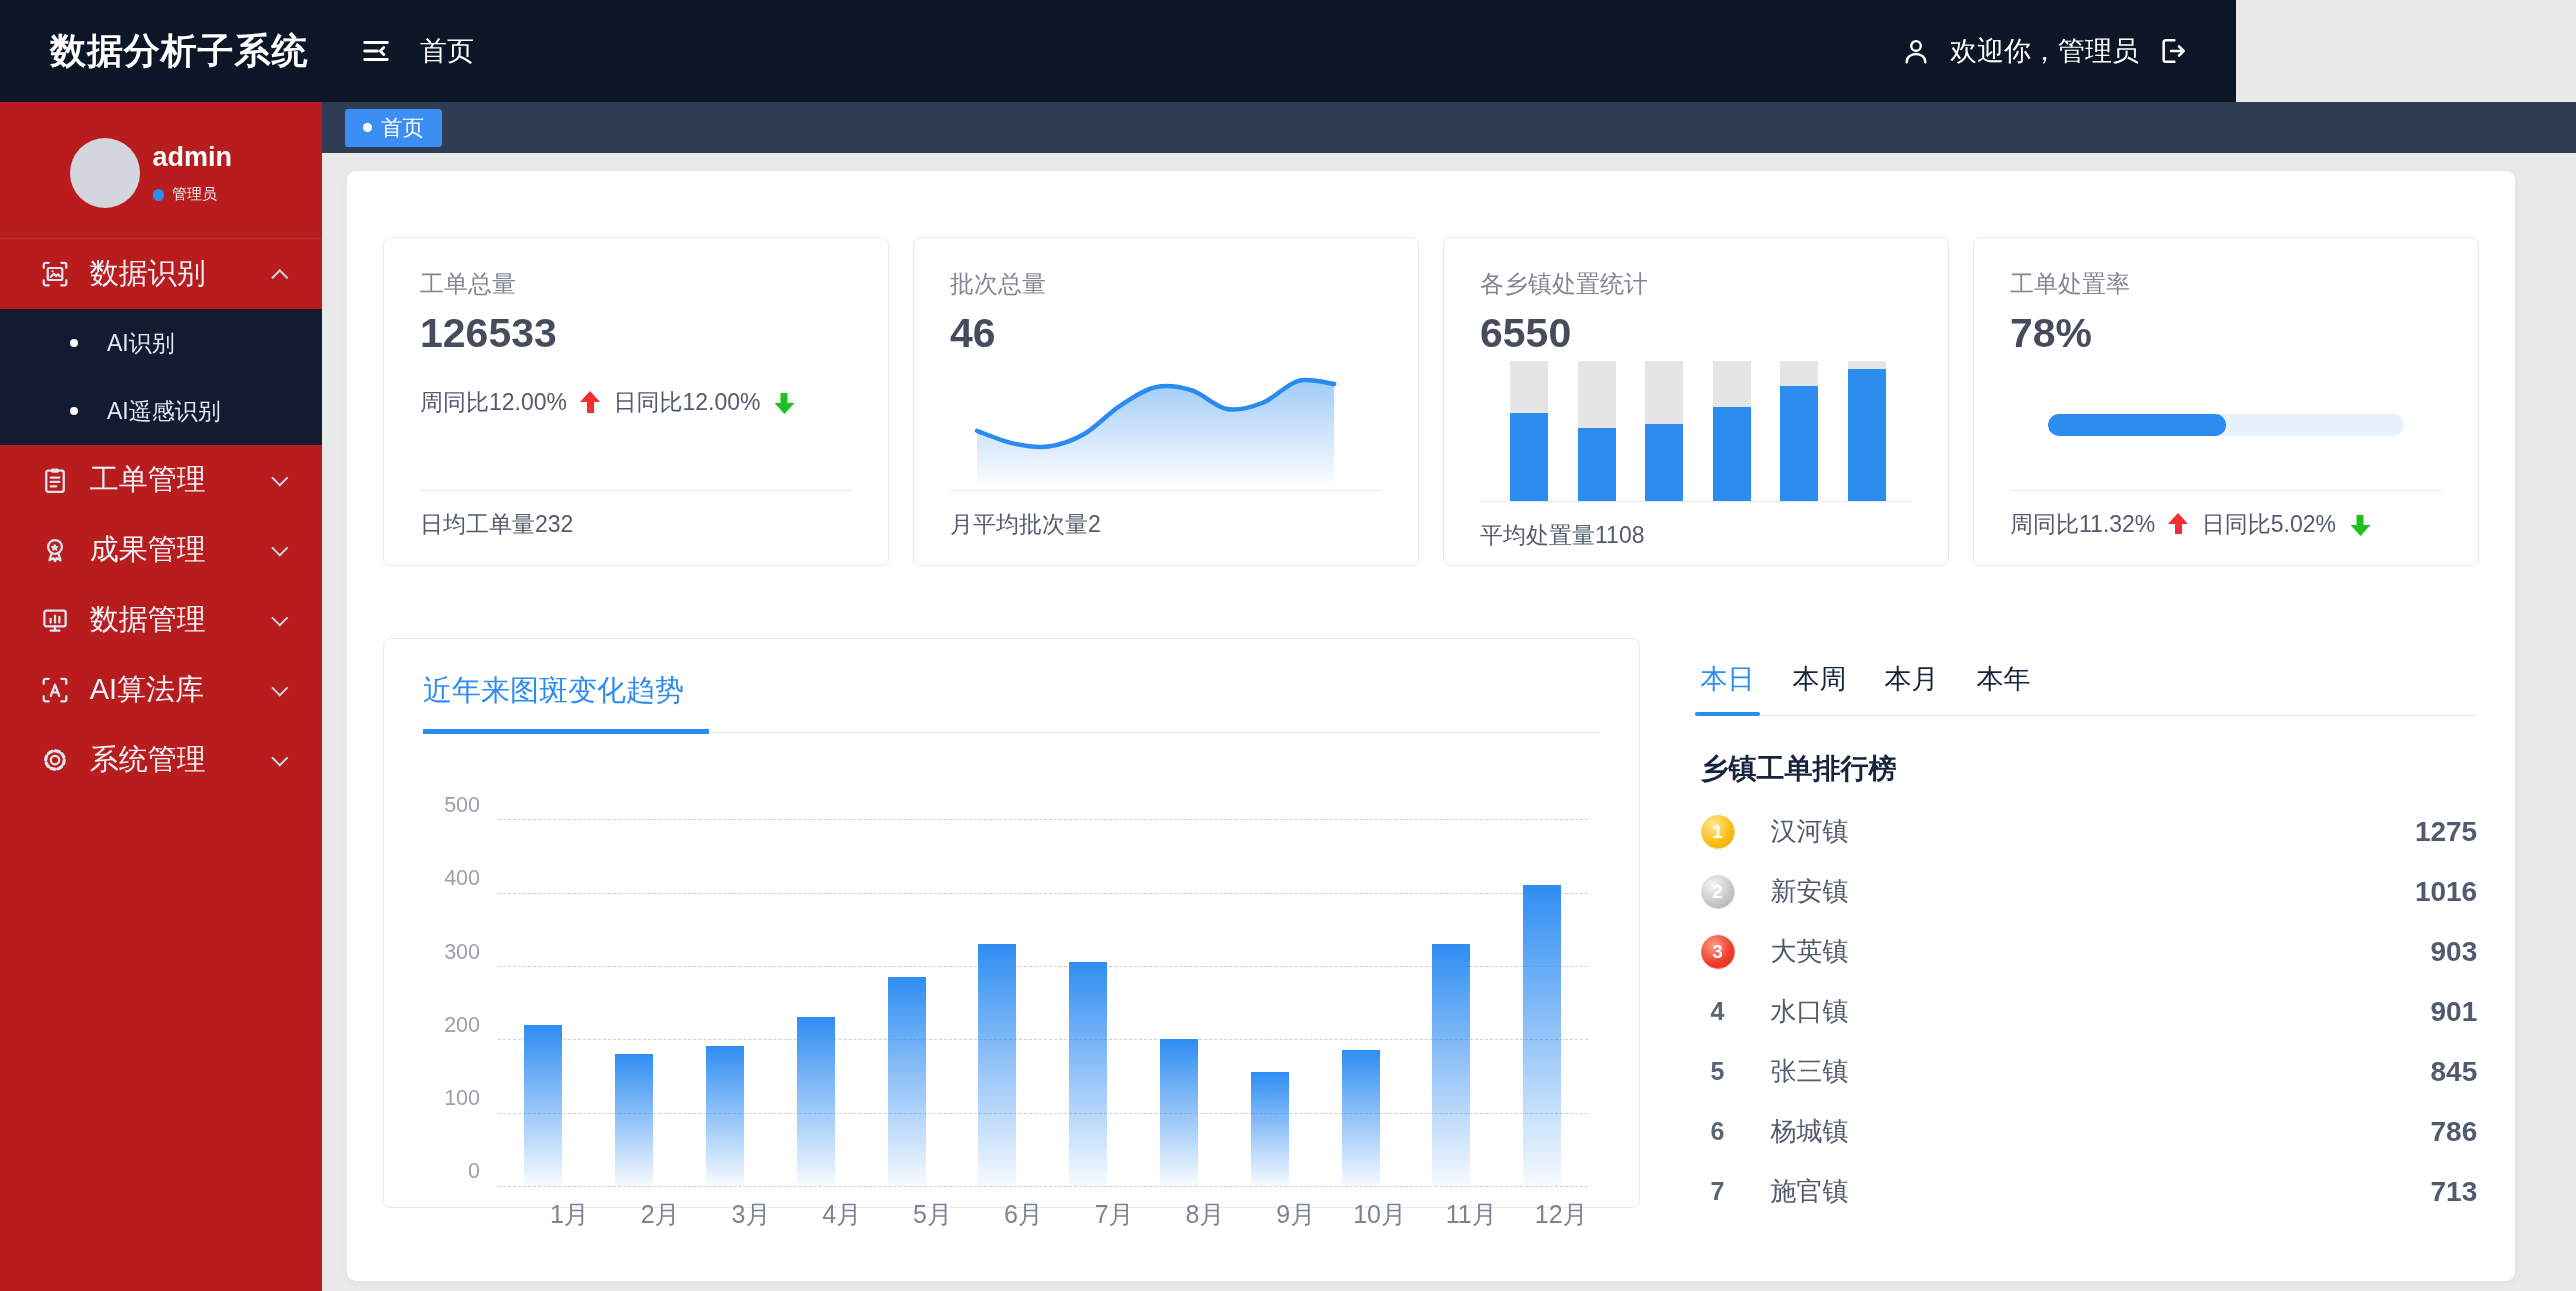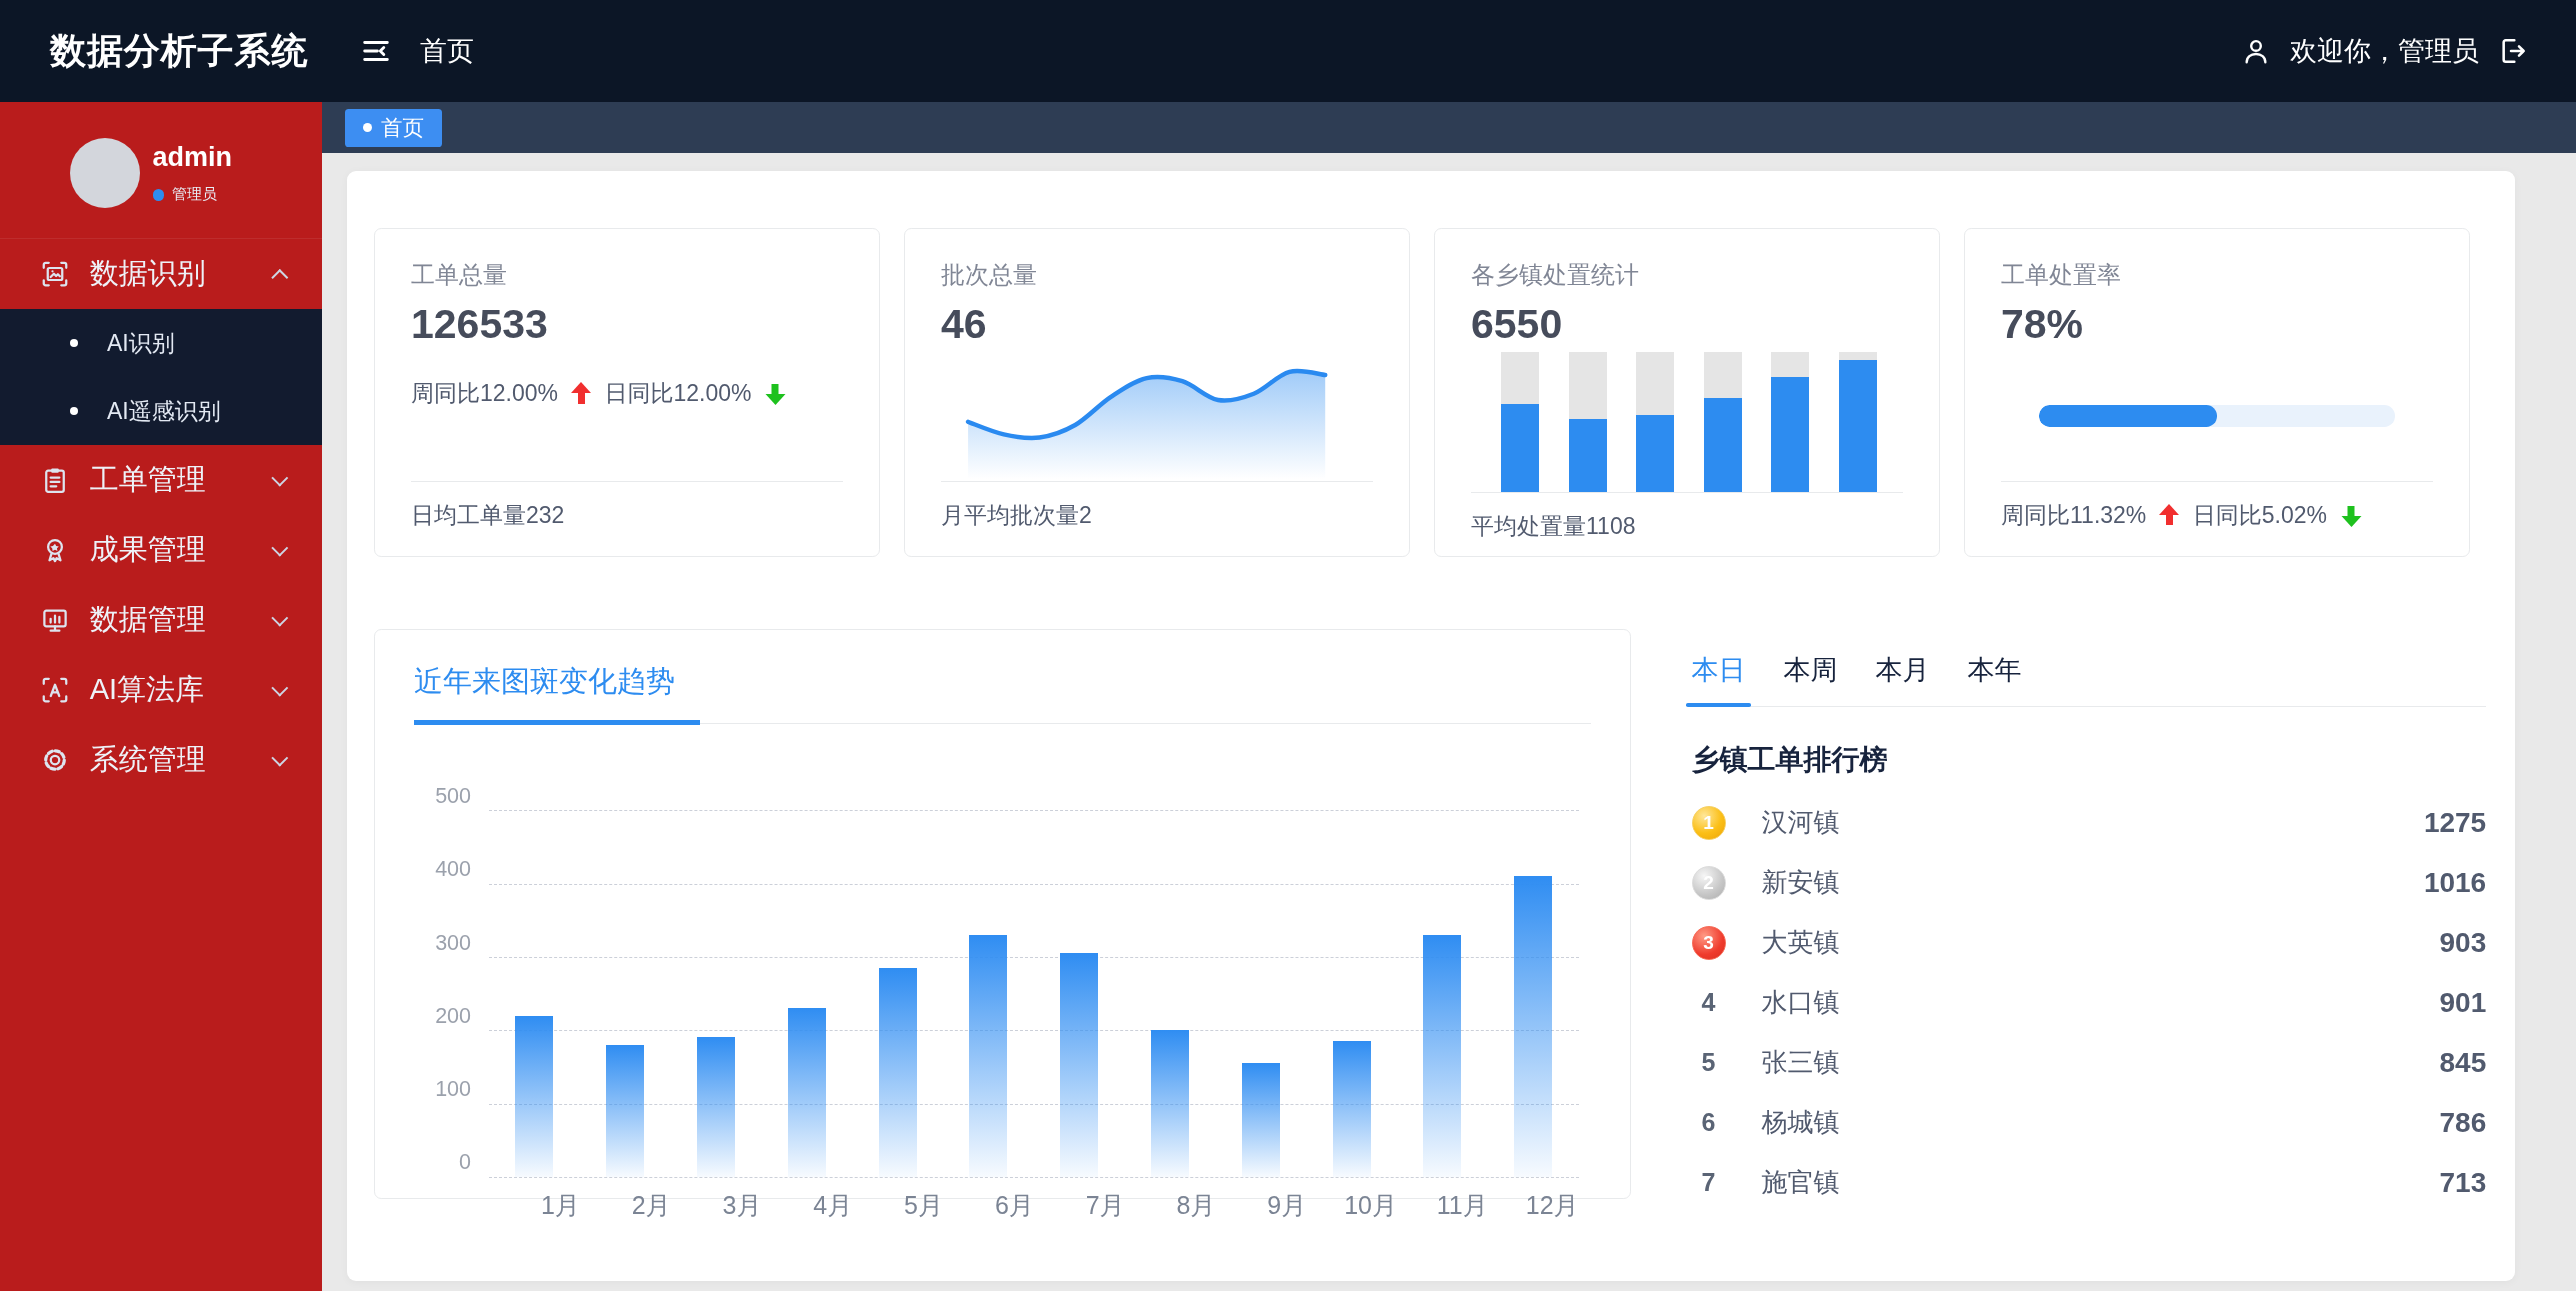--- a/index.html
+++ b/index.html
@@ -1,20 +1,20 @@
 <!DOCTYPE html>
 <html style="font-size:14.3px"><head>
 <meta charset="utf-8">
 <style>
   * { margin:0; padding:0; box-sizing:border-box; }
   html,body { width:2576px; height:1292px; }
   body { font-family:"Liberation Sans","DejaVu Sans",sans-serif; background:#e9e9e9; overflow:hidden; position:relative; }
 
   
-  .header { position:absolute; left:0; top:0; width:2576px; height:102px; background:#0c1626; display:flex; align-items:center; z-index:30; }
+  .header { position:absolute; left:0; top:0; width:2236px; height:102px; background:#0c1626; display:flex; align-items:center; z-index:30; }
   .brand { width:322px; padding-left:50px; color:#fff; font-size:36px; font-weight:bold; letter-spacing:0.9px; }
   .hamburger { margin-left:34px; width:39px; height:39px; display:flex; align-items:center; justify-content:center; cursor:pointer; }
   .nav-home { margin-left:25px; color:#fff; font-size:27px; cursor:pointer; }
   .header-right { margin-left:auto; display:flex; align-items:center; gap:18px; padding-right:47px; color:#fff; font-size:27px; }
   .icon-btn { display:flex; align-items:center; }
 
   
   .sidebar { position:absolute; left:0; top:102px; width:322px; height:1190px; background:#b91c1c; z-index:20; }
   .user-block { padding:36px 0 30px 70px; display:flex; align-items:center; border-bottom:0.9px solid rgba(255,255,255,0.08); }
   .avatar { width:70px; height:70px; border-radius:50%; background:#d3d6dc; flex:0 0 auto; }
@@ -32,21 +32,21 @@
   .submenu-item { height:68px; display:flex; align-items:center; padding-left:70px; color:#e3e9f3; font-size:23px; cursor:pointer; }
   .submenu-item .bullet { width:8px; height:8px; border-radius:50%; background:#fff; margin-right:29px; }
 
   
   .tabbar { position:absolute; left:322px; top:102px; width:2254px; height:51px; background:#2e3d54; display:flex; align-items:center; padding-left:23px; z-index:10; }
   .page-tab { height:38px; background:#3d8ef2; border-radius:3.6px; color:#fff; font-size:21.5px; display:flex; align-items:center; padding:0 18px; cursor:pointer; }
   .page-tab .tab-dot { width:9px; height:9px; border-radius:50%; background:#fff; margin-right:9px; }
 
   
   .main { position:absolute; left:322px; top:153px; width:2254px; height:1139px; background:#e9e9e9; }
-  .panel { position:absolute; left:25px; top:18px; width:2168px; height:1110px; background:#fff; border-radius:9px; box-shadow:0 1.8px 9px rgba(0,0,0,0.04); padding:27px; }
+  .panel { position:absolute; left:25px; top:18px; width:2168px; height:1110px; background:#fff; border-radius:9px; box-shadow:0 1.8px 9px rgba(0,0,0,0.04); padding:36px; }
 
   
   .stat-row { margin-top:29.5px; display:flex; gap:24px; }
   .stat-card { width:506px; height:329px; border:0.9px solid #e8eaec; border-radius:7.2px; padding:30px 36px 25px; display:flex; flex-direction:column; }
   .stat-label { color:#808695; font-size:24px; }
   .stat-value { margin-top:10.7px; color:#464c5b; font-size:41px; font-weight:bold; }
   .trend-line { margin-top:30px; display:flex; align-items:center; gap:12.5px; color:#515a6e; font-size:23px; }
   .arrow { display:inline-block; width:21.5px; height:23px; position:relative; }
   .arrow::before { content:''; position:absolute; left:0; top:0; border-left:10.7px solid transparent; border-right:10.7px solid transparent; border-bottom:11.6px solid currentColor; }
   .arrow::after { content:''; position:absolute; left:7.2px; top:10.7px; width:7.2px; height:10.7px; background:currentColor; }

